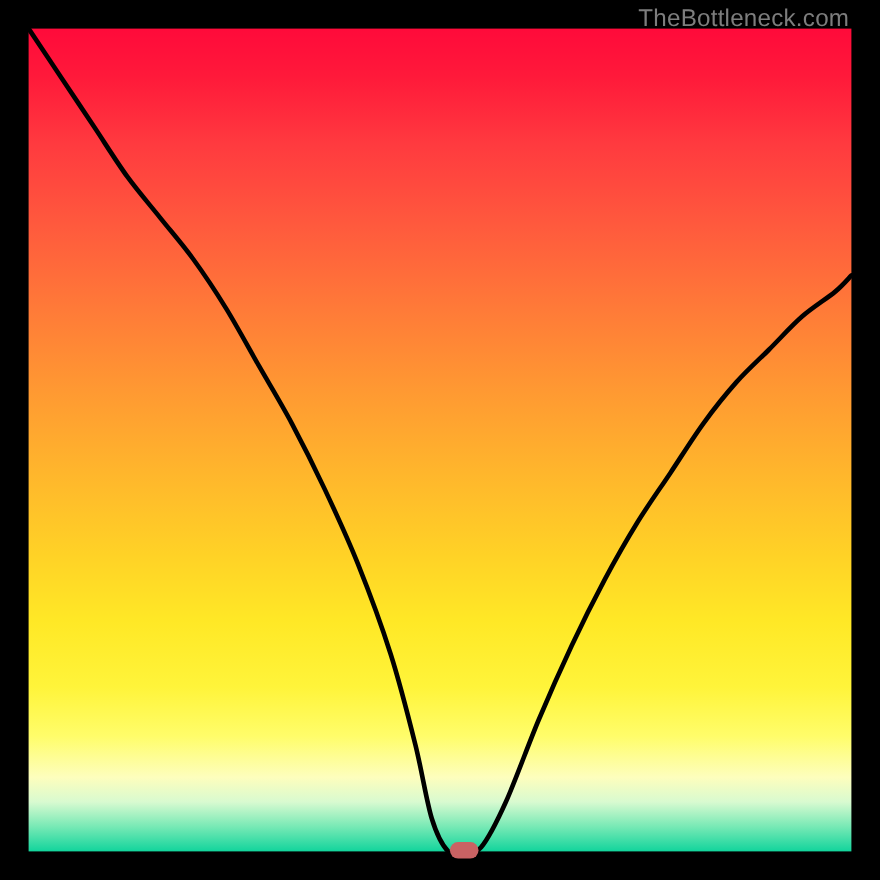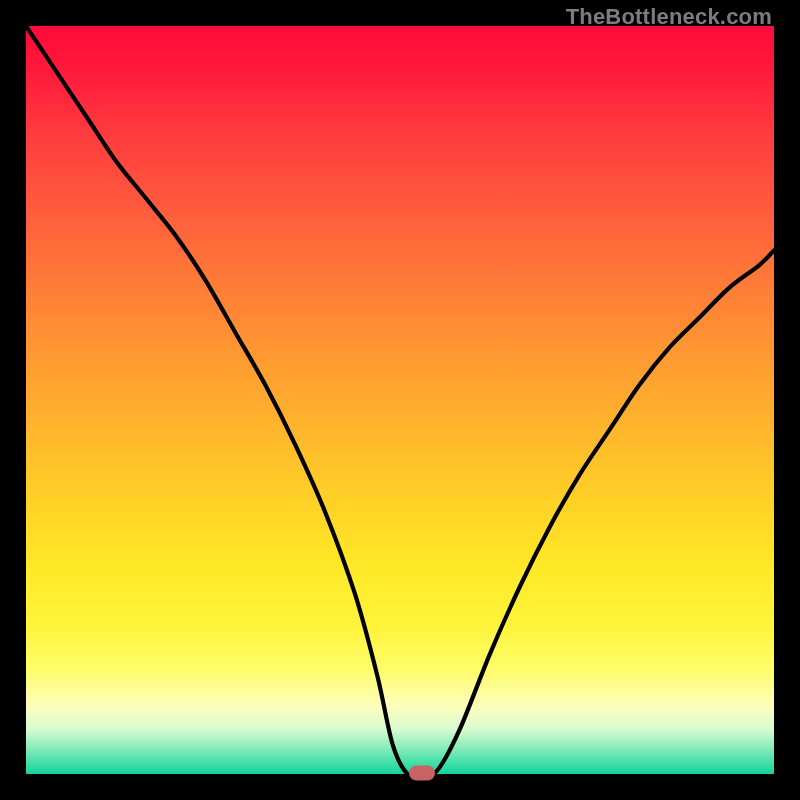--- a/index.html
+++ b/index.html
@@ -41,21 +41,21 @@
       #77e9b5 97%,
       #12d49c 100%
     );
   }
   .watermark {
     position: absolute;
     right: 28px;
     top: 4px;
     color: #7d7d7d;
     font-size: 22px;
-    font-weight: 700;
+    font-weight: 400;
     letter-spacing: 0.2px;
     user-select: none;
   }
   svg.curve {
     position: absolute;
     left: 0;
     top: 0;
     width: 748px;
     height: 748px;
     overflow: visible;

